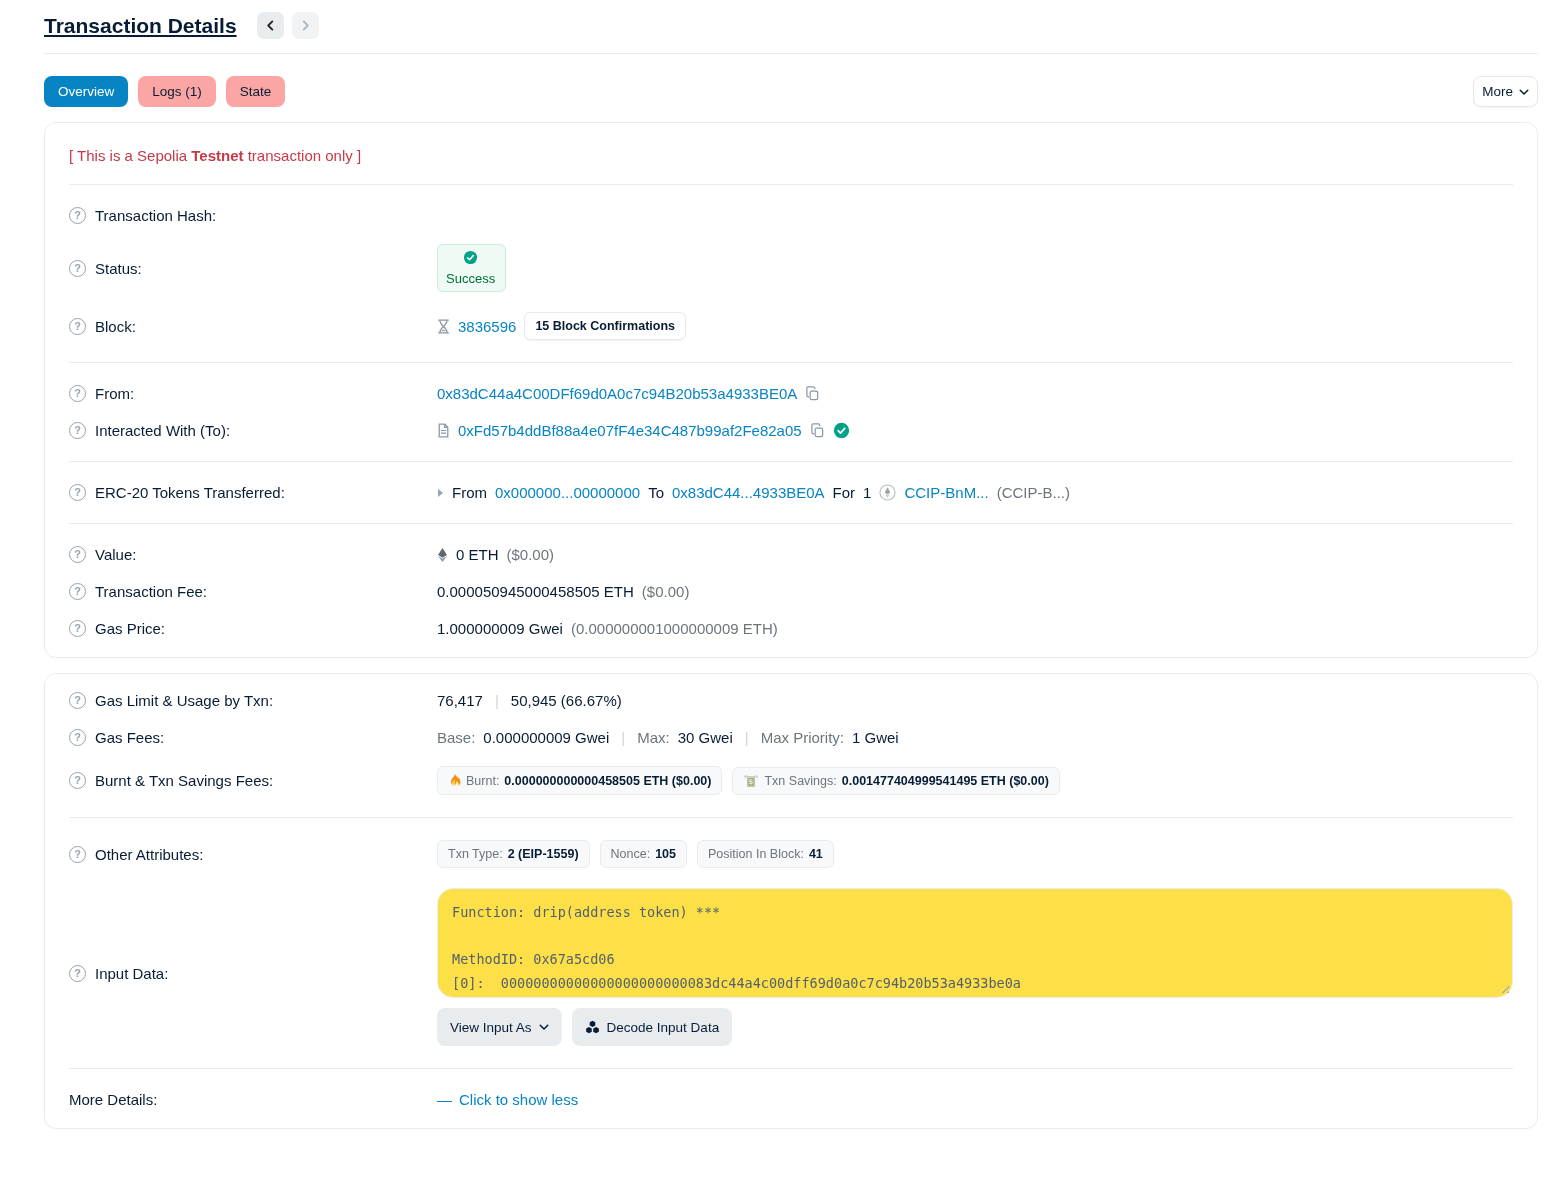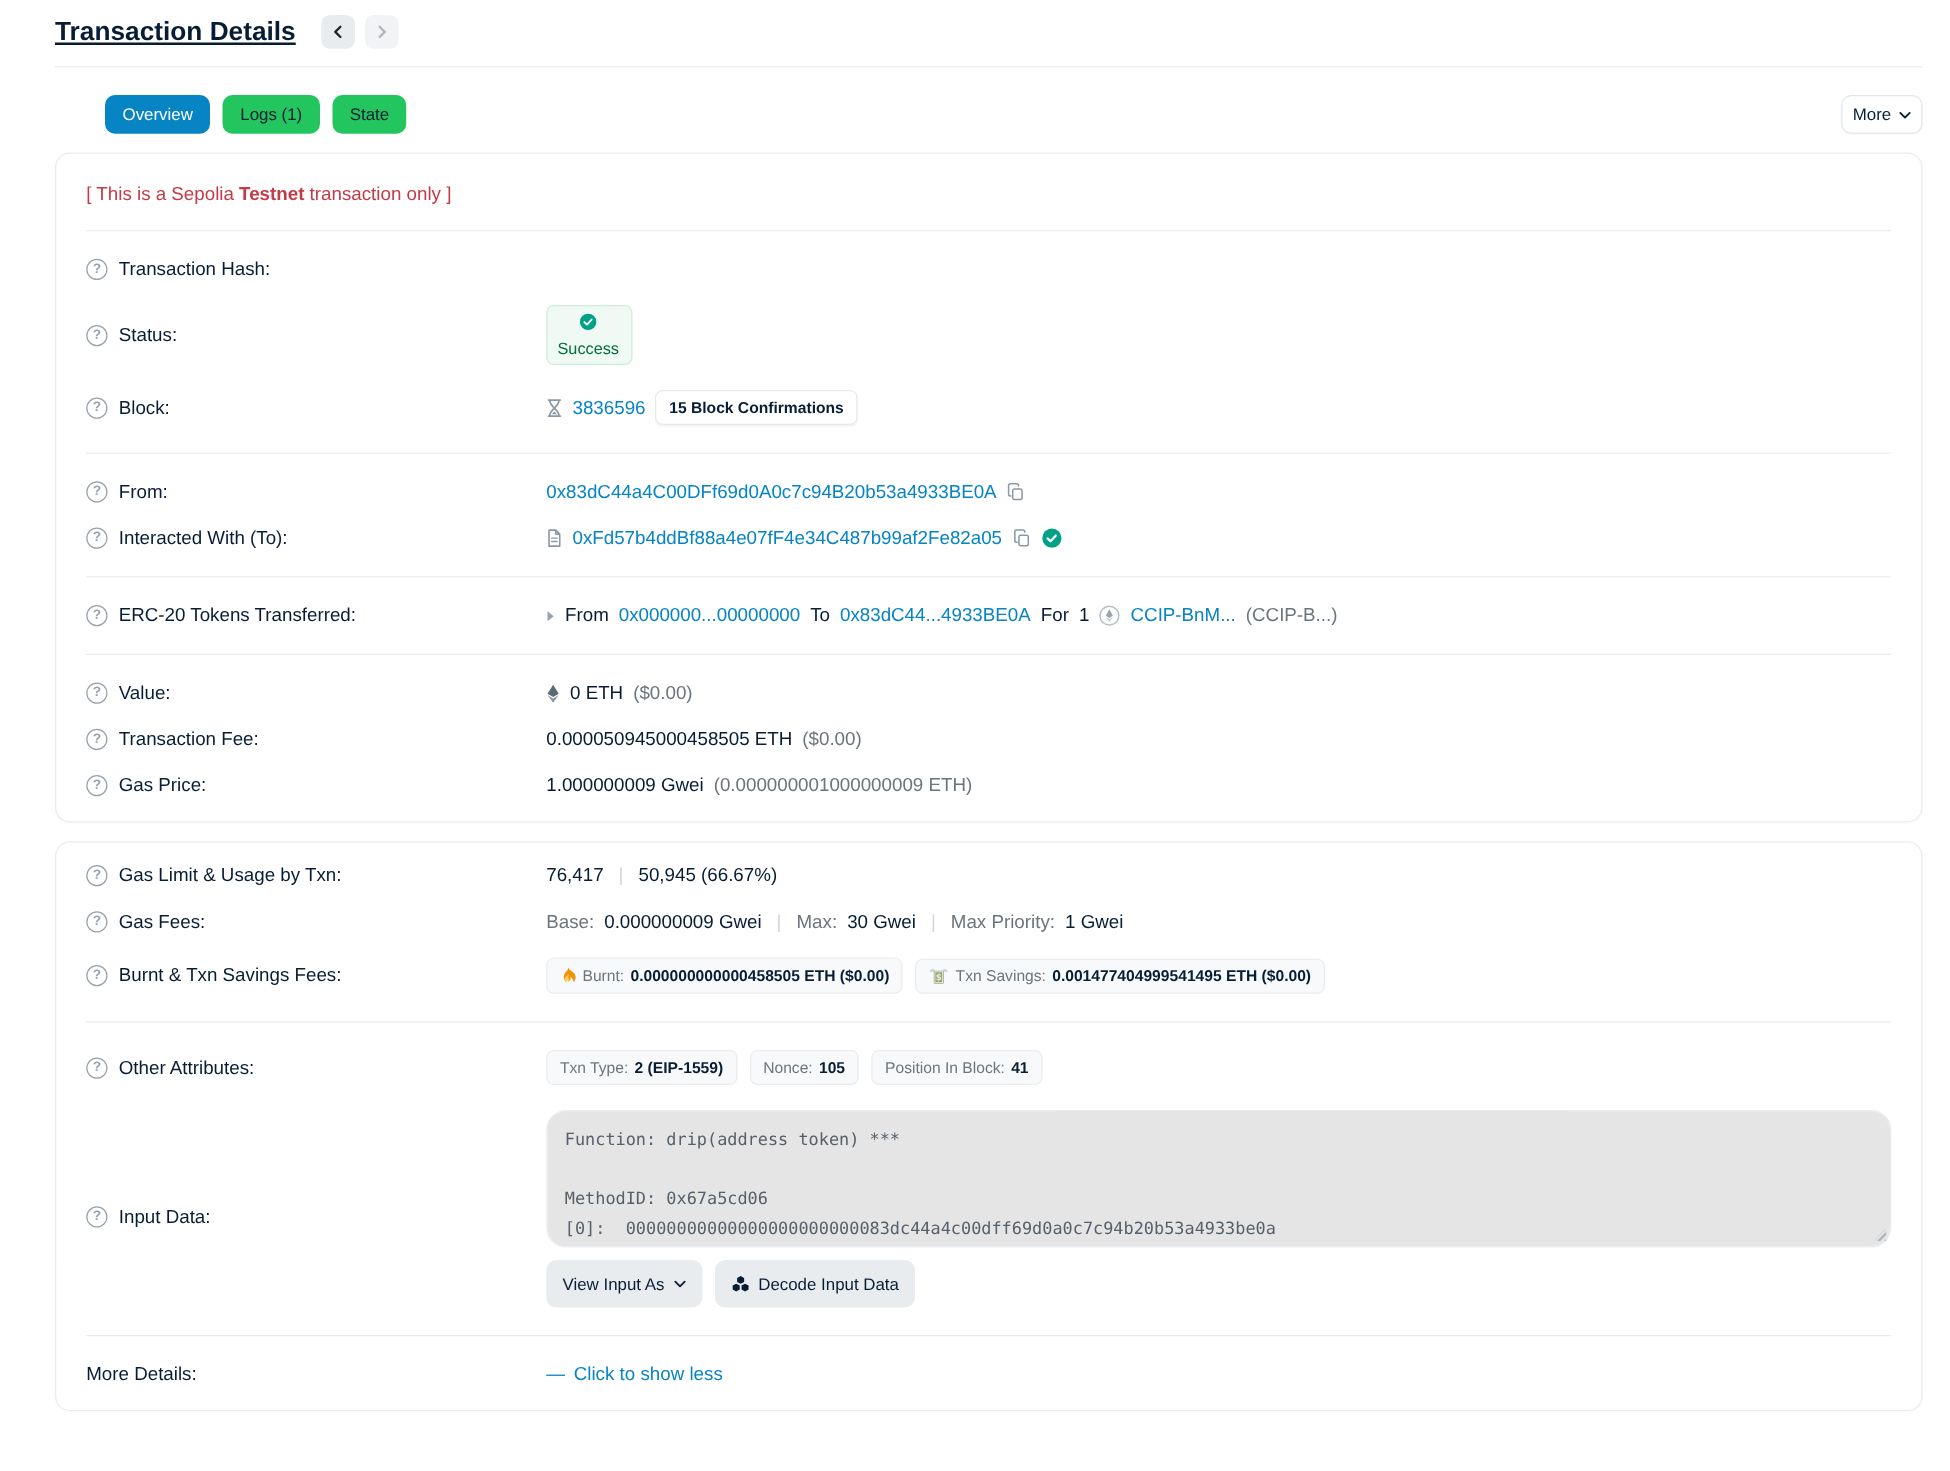--- a/index.html
+++ b/index.html
@@ -15,22 +15,22 @@
   
   .page-header { display: flex; align-items: center; gap: 12px; padding: 6px 0 14px 0; border-bottom: 1px solid #e9ecef; text-decoration: underline; }
   .page-title { font-size: 21px; font-weight: 700; color: #081d35; }
   .nav-btns { display: flex; gap: 8px; margin-left: 8px; }
   .nav-btn { width: 27px; height: 27px; border-radius: 7px; border: none; display: inline-flex; align-items: center; justify-content: center; cursor: pointer; }
   .nav-btn.prev { background: #e9ecef; color: #212529; }
   .nav-btn.next { background: #f1f3f5; color: #aeb6bf; }
 
   
   .tabs-row { display: flex; align-items: center; justify-content: space-between; margin: 22px 0 15px 0; }
-  .tabs { display: flex; gap: 10px; margin-left: 40px; }
-  .tab { border: none; height: 31px; padding: 0 14px; border-radius: 8px; font-family: inherit; font-size: 13.5px; font-weight: 500; cursor: pointer; background: #22c55e; color: #081d35; }
+  .tabs { display: flex; gap: 10px; }
+  .tab { border: none; height: 31px; padding: 0 14px; border-radius: 8px; font-family: inherit; font-size: 13.5px; font-weight: 500; cursor: pointer; background: #fca5a5; color: #081d35; }
   .tab.active { background: #0784c3; color: #ffffff; }
   .more-btn { height: 31px; padding: 0 8px; background: #ffffff; border: 1px solid #e3e7eb; border-radius: 8px; font-family: inherit; font-size: 13.5px; font-weight: 500; color: #081d35; display: inline-flex; align-items: center; gap: 6px; cursor: pointer; box-shadow: 0 1px 1px rgba(0,0,0,.03); }
 
   
   .card { background: #ffffff; border: 1px solid #e9ecef; border-radius: 12px; box-shadow: 0 1px 2px rgba(0,0,0,.02); padding: 8px 0 10px 0; margin-bottom: 15px; }
   .hr { height: 1px; background: #e9ecef; margin: 12px 24px; }
   .warning { padding: 16px 24px 8px 24px; color: #c53a46; font-size: 15px; }
   .warning b { font-weight: 700; }
 
   
@@ -51,21 +51,21 @@
   
   .badge-success { display: inline-flex; align-items: center; gap: 6px; background: #eefaf3; border: 1px solid #cfecdc; color: #006e3c; border-radius: 6px; padding: 5px 10px 5px 8px; font-size: 13px; font-weight: 500; flex-direction: column; }
   .badge-plain { display: inline-flex; align-items: center; gap: 4px; background: #ffffff; border: 1px solid #e6eaee; border-radius: 6px; padding: 6px 10px; font-size: 12.5px; font-weight: 700; color: #081d35; box-shadow: 0 1px 1px rgba(0,0,0,.04); }
   .badge-attr { display: inline-flex; align-items: center; gap: 5px; background: #f8f9fa; border: 1px solid #e9ecef; border-radius: 6px; padding: 6px 10px; font-size: 12.5px; }
   .badge-attr .bname { color: #6c757d; font-weight: 400; }
   .badge-attr .bval { color: #081d35; font-weight: 700; }
   .badges-gap { gap: 10px; }
 
   
   .inputdata-wrap { flex: 1; min-width: 0; }
-  .inputdata { position: relative; background: #e5e5e5; border: 1px solid #e9ecef; border-radius: 16px; padding: 12px 14px; height: 110px; overflow: auto; font-family: "DejaVu Sans Mono", "Liberation Mono", monospace; font-size: 13.5px; line-height: 1.75; color: #55606b; white-space: pre-wrap; word-break: break-all; }
+  .inputdata { position: relative; background: #fde047; border: 1px solid #e9ecef; border-radius: 16px; padding: 12px 14px; height: 110px; overflow: auto; font-family: "DejaVu Sans Mono", "Liberation Mono", monospace; font-size: 13.5px; line-height: 1.75; color: #55606b; white-space: pre-wrap; word-break: break-all; }
   .inputdata-outer { position: relative; }
   .inputdata-outer::after { content: ""; position: absolute; right: 4px; bottom: 5px; width: 10px; height: 10px; clip-path: polygon(100% 0, 0 100%, 100% 100%); background: repeating-linear-gradient(135deg, transparent 0 2px, #a8b1ba 2px 3.5px); pointer-events: none; }
   .input-btns { display: flex; gap: 10px; margin-top: 10px; }
   .input-btn { border: none; background: #e9ecef; color: #081d35; font-family: inherit; font-size: 13.5px; font-weight: 500; border-radius: 8px; height: 38px; padding: 0 13px; display: inline-flex; align-items: center; gap: 7px; cursor: pointer; }
 
   .bold { font-weight: 400; }
 </style>
 </head>
 <body>
 

